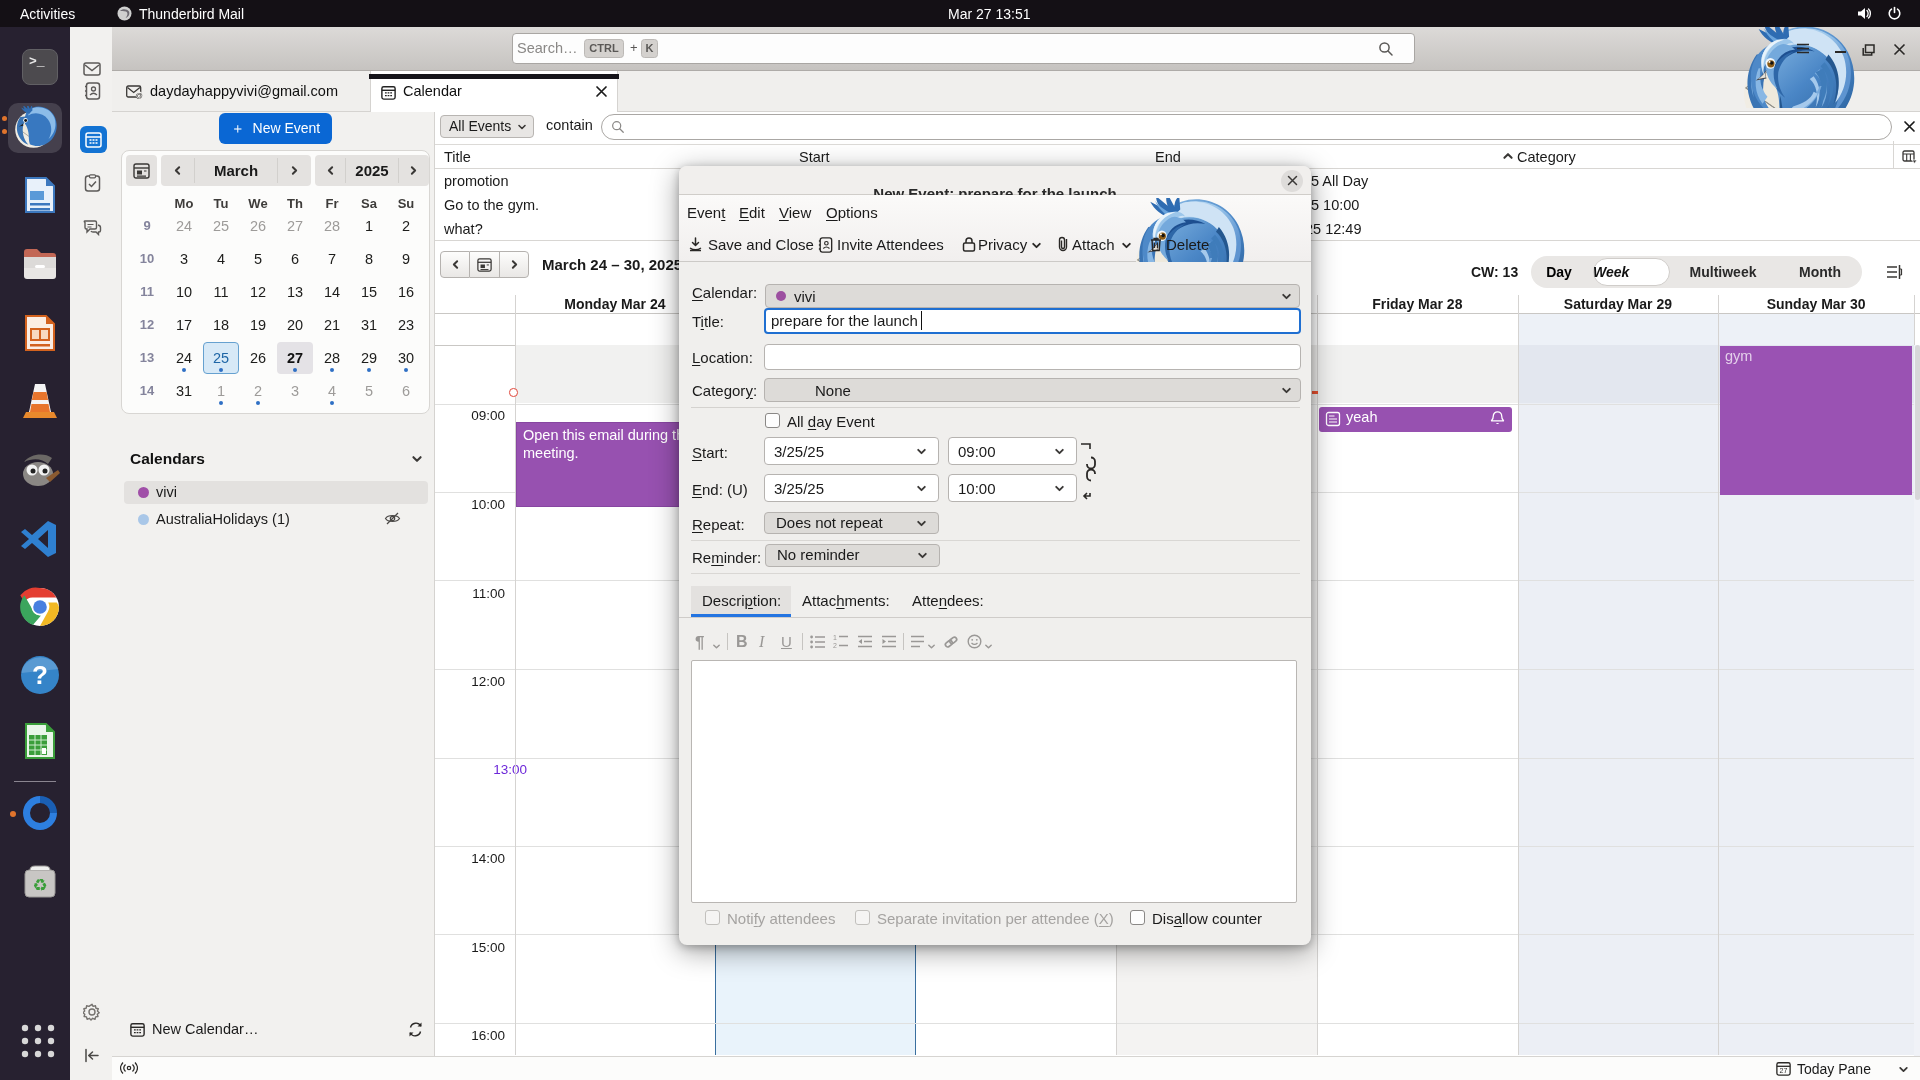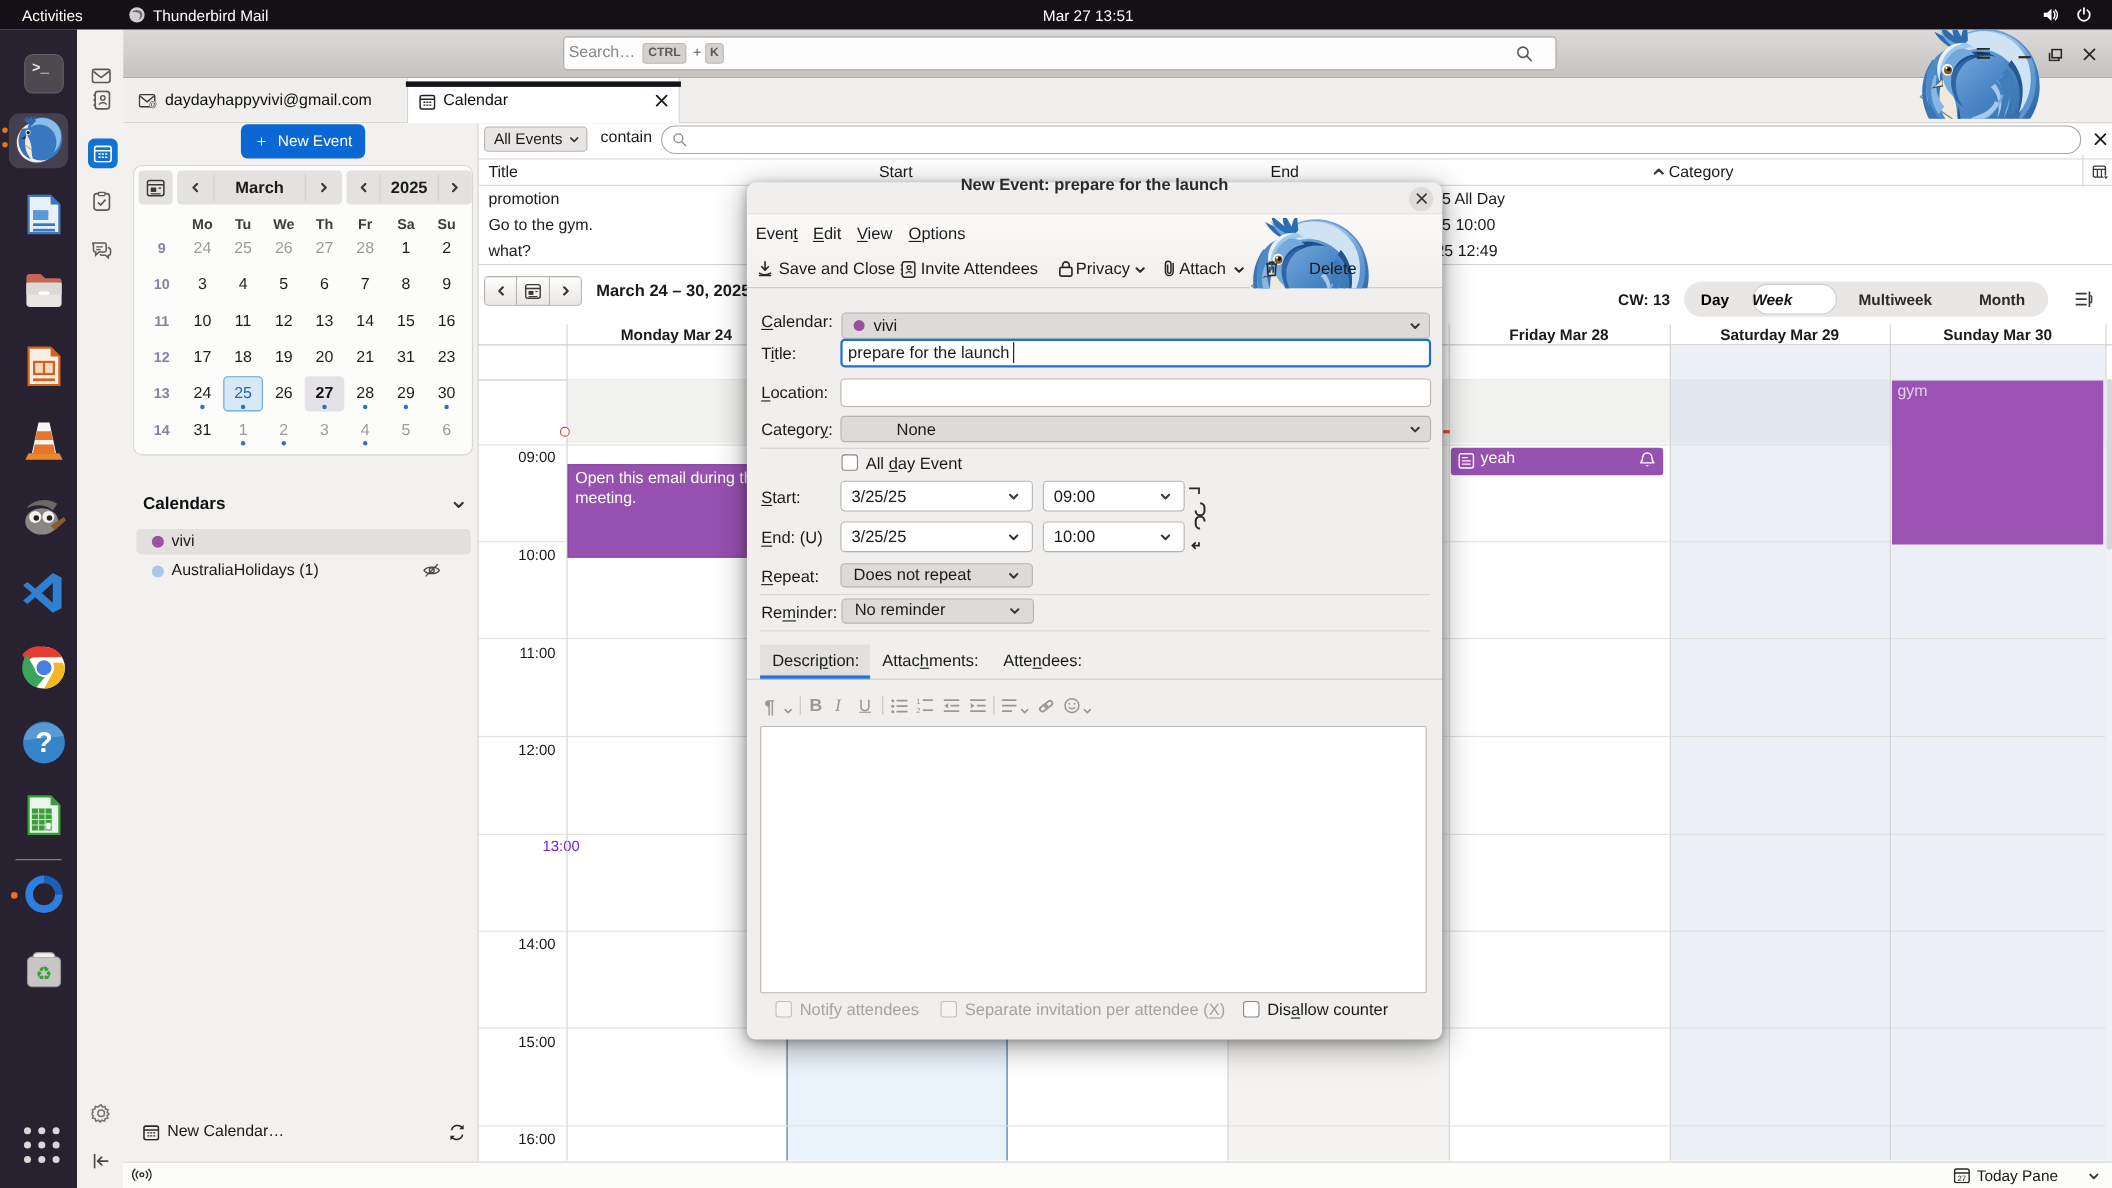--- a/index.html
+++ b/index.html
@@ -513,21 +513,21 @@
 <div class="a" style="left:1835px;top:51px;width:11px;height:2px;background:#2a2826;"></div>
 <svg class="a" style="left:1862px;top:44px" width="13" height="12" viewBox="0 0 13 12">
       <rect x="3.5" y="1" width="8.5" height="7.5" fill="none" stroke="#2a2826" stroke-width="1.5"></rect>
       <path d="M1.2 4 v7 h8.5 v-2.5" fill="none" stroke="#2a2826" stroke-width="1.5"></path>
     </svg>
 <svg class="a" style="left:1893px;top:43px" width="13" height="13" viewBox="0 0 13 13">
       <path d="M1.5 1.5 L11.5 11.5 M11.5 1.5 L1.5 11.5" stroke="#2a2826" stroke-width="1.6"></path>
     </svg>
 <div class="a" style="left:679px;top:165.7px;width:632px;height:779.3px;background:#f0efed;border-radius:8px;box-shadow:0 6px 28px rgba(0,0,0,0.38),0 2px 8px rgba(0,0,0,0.25);"></div>
 <div class="a" style="left:679px;top:165.7px;width:632px;height:29px;background:#f1efed;border-bottom:1px solid #d0cdc9;border-radius:8px 8px 0 0;"></div>
-<div class="a" style="left:679px;top:160px;width:632px;text-align:center;font-weight:bold;font-size:15px;color:#2a2a2a;">New Event: prepare for the launch</div>
+<div class="a" style="left:679px;top:185px;width:632px;text-align:center;font-weight:bold;font-size:15px;color:#2a2a2a;">New Event: prepare for the launch</div>
 <div class="a" style="left:1281px;top:169.7px;width:22px;height:22px;background:#dedcda;border-radius:50%;"></div>
 <svg class="a" style="left:1286.5px;top:175.2px" width="11" height="11" viewBox="0 0 11 11">
       <path d="M1.5 1.5 L9.5 9.5 M9.5 1.5 L1.5 9.5" stroke="#3a3836" stroke-width="1.5" stroke-linecap="round"></path>
     </svg>
 <div class="a" style="left:679px;top:194.7px;width:632px;height:67.8px;background:linear-gradient(#fbfaf9,#f1efee);border-bottom:1px solid #cccac7;overflow:hidden;"></div>
 <div class="a" style="left:1129px;top:197.5px;width:116px;height:64.5px;overflow:hidden;">
       <div style="position:absolute;left:0;top:0.0px;"><svg width="116" height="116" viewBox="0 0 120 120">
 <defs>
 <linearGradient id="bgw" x1="0.15" y1="0.05" x2="0.8" y2="0.95">
 <stop offset="0" stop-color="#7fb2e0"></stop>
@@ -605,21 +605,21 @@
       <path d="M9.5 4 v8 a3.5 3.5 0 0 1 -7 0 V5 a2.5 2.5 0 0 1 5 0 v7 a1.5 1.5 0 0 1 -3 0 V5.5" fill="none" stroke="#2a2826" stroke-width="1.4"></path>
     </svg>
 <div class="a" style="left:1072px;top:236px;font-size:15px;">Attach</div>
 <svg class="a" style="left:1120.5px;top:240.0px" width="11" height="11" viewBox="0 0 10 10">
       <path d="M2 3.5 L5 6.5 L8 3.5" fill="none" stroke="#2a2826" stroke-width="1.7" stroke-linecap="round" stroke-linejoin="round" transform="rotate(0 5 5)"></path>
     </svg>
 <svg class="a" style="left:1149px;top:236px" width="14" height="16" viewBox="0 0 14 16">
       <path d="M2 4 h10 M5 4 V2.5 h4 V4 M3 4 l0.8 10.5 h6.4 L11 4" fill="none" stroke="#2a2826" stroke-width="1.4"></path>
       <path d="M5.5 6.5 v5.5 M8.5 6.5 v5.5" stroke="#2a2826" stroke-width="1.2"></path>
     </svg>
-<div class="a" style="left:1166px;top:236px;font-size:15px;padding-left:24px;">Delete</div>
+<div class="a" style="left:1166px;top:236px;font-size:15px;">Delete</div>
 <div class="a" style="left:692px;top:284px;font-size:15px;"><span style="text-decoration:underline;text-underline-offset:2px;">C</span>alendar:</div>
 <div class="a" style="left:765px;top:284.3px;width:535px;height:24px;background:#dddbd8;border:1px solid #b6b3b0;border-radius:4px;"></div>
 <div class="a" style="left:776px;top:291px;width:10px;height:10px;border-radius:50%;background:#9c4fa0;"></div>
 <div class="a" style="left:794px;top:288px;font-size:15px;">vivi</div>
 <svg class="a" style="left:1280.5px;top:290.8px" width="11" height="11" viewBox="0 0 10 10">
       <path d="M2 3.5 L5 6.5 L8 3.5" fill="none" stroke="#3a3836" stroke-width="1.7" stroke-linecap="round" stroke-linejoin="round" transform="rotate(0 5 5)"></path>
     </svg>
 <div class="a" style="left:692px;top:313px;font-size:15px;">T<span style="text-decoration:underline;text-underline-offset:2px;">i</span>tle:</div>
 <div class="a" style="left:764px;top:307.5px;width:537px;height:26px;background:#fff;border:2px solid #1f6fd1;border-radius:4px;"></div>
 <div class="a" style="left:771px;top:312px;font-size:15px;">prepare for the launch</div>

